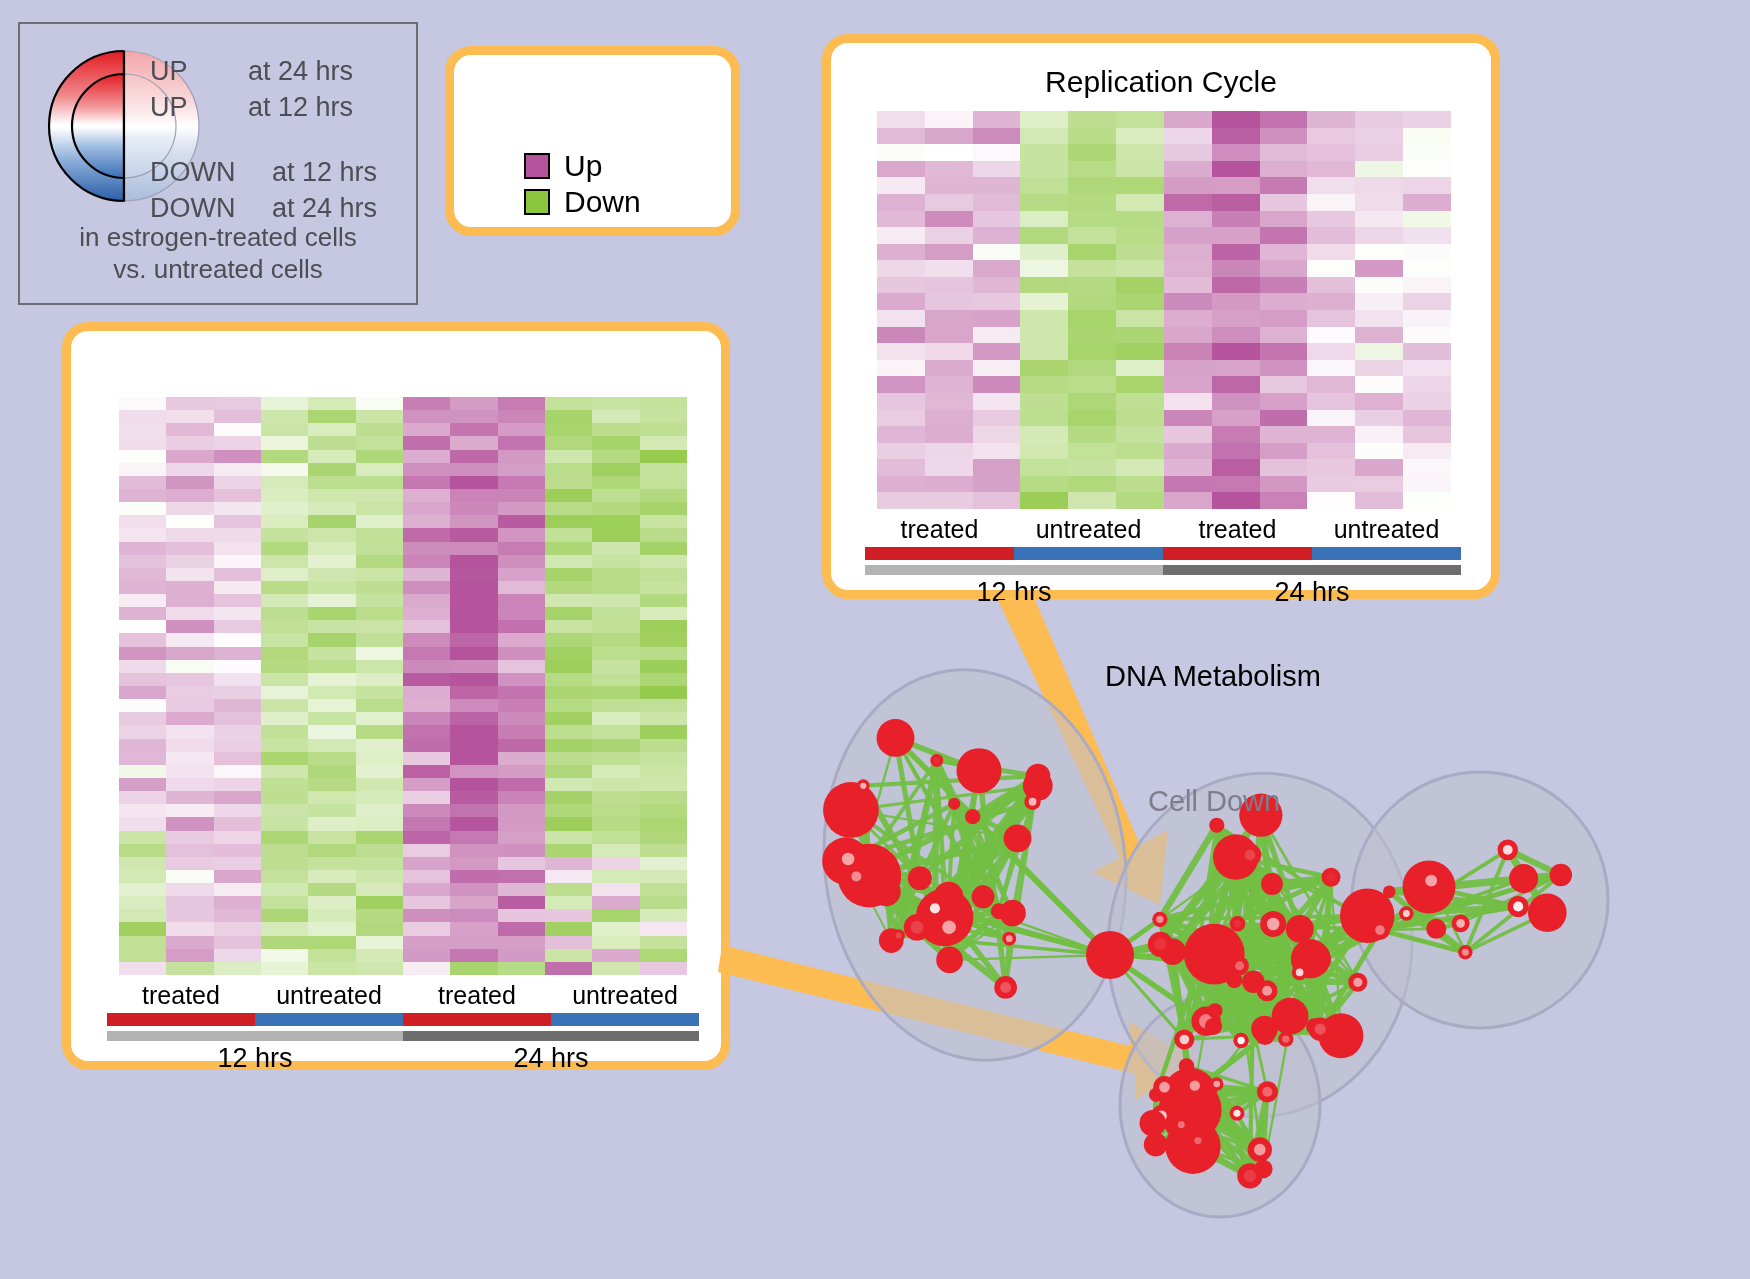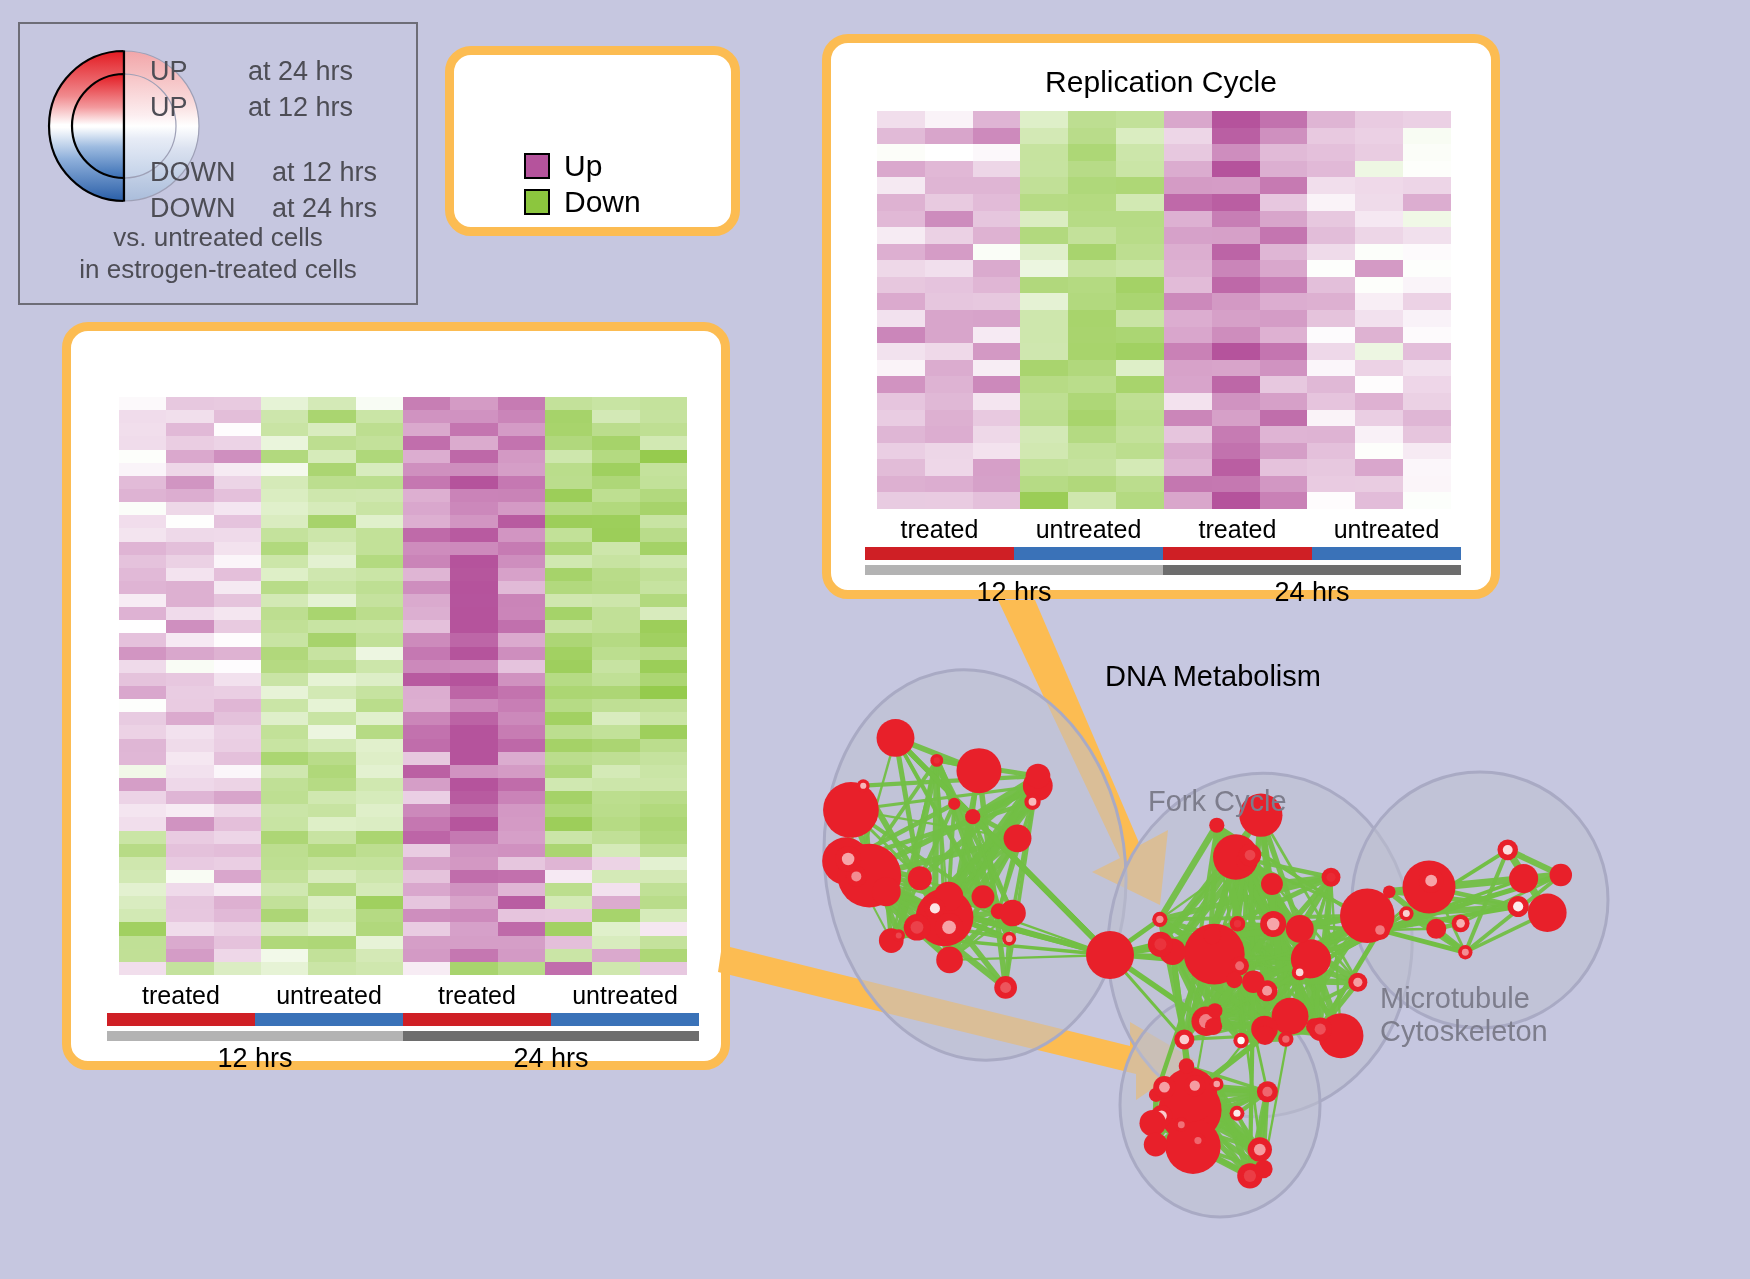--- a/index.html
+++ b/index.html
@@ -118,22 +118,22 @@
     <span class="ck-lbl" style="left:130px;top:68px;">UP</span>
     <span class="ck-lbl" style="left:228px;top:68px;">at 12 hrs</span>
 
     <span class="ck-lbl" style="left:130px;top:133px;">DOWN</span>
     <span class="ck-lbl" style="left:252px;top:133px;">at 12 hrs</span>
 
     <span class="ck-lbl" style="left:130px;top:169px;">DOWN</span>
     <span class="ck-lbl" style="left:252px;top:169px;">at 24 hrs</span>
 
     <div id="ck-foot">
+      <div>in estrogen-treated cells</div>
       <div>vs. untreated cells</div>
-      <div>in estrogen-treated cells</div>
     </div>
   </div>
 
   <div class="panel" id="legend">
 
     <div class="lg-item" style="left:70px;top:96px;">
       <span class="lg-sw" id="sw-up" style="background: rgb(181, 83, 156);"></span>
       <span class="lg-txt">Up</span>
     </div>
     <div class="lg-item" style="left:70px;top:132px;">
@@ -1786,22 +1786,18 @@
           </g>
           <g>
             <circle cx="600" cy="330" r="10" fill="#e8202a"></circle>
             <circle cx="600" cy="330" r="4.8" fill="rgb(241,121,127)"></circle>
           </g>
         </g>
     </svg>
 
     <div class="netlabel" style="left:325px;top:60px;color:#000;">DNA Metabolism</div>
 
-    <div class="netlabel" style="left:368px;top:185px;color:#7d7d8c;">Fork Cycle</div>
-
-    <div class="netlabel" style="left:600px;top:382px;color:#7d7d8c;text-align:left;">
-      <div>Microtubule</div>
-      <div>Cytoskeleton</div>
-    </div>
+    <div class="netlabel" style="left:368px;top:185px;color:#7d7d8c;">Cell Down</div>
+
 
   </div>
 
 </div>
 
 </body></html>

